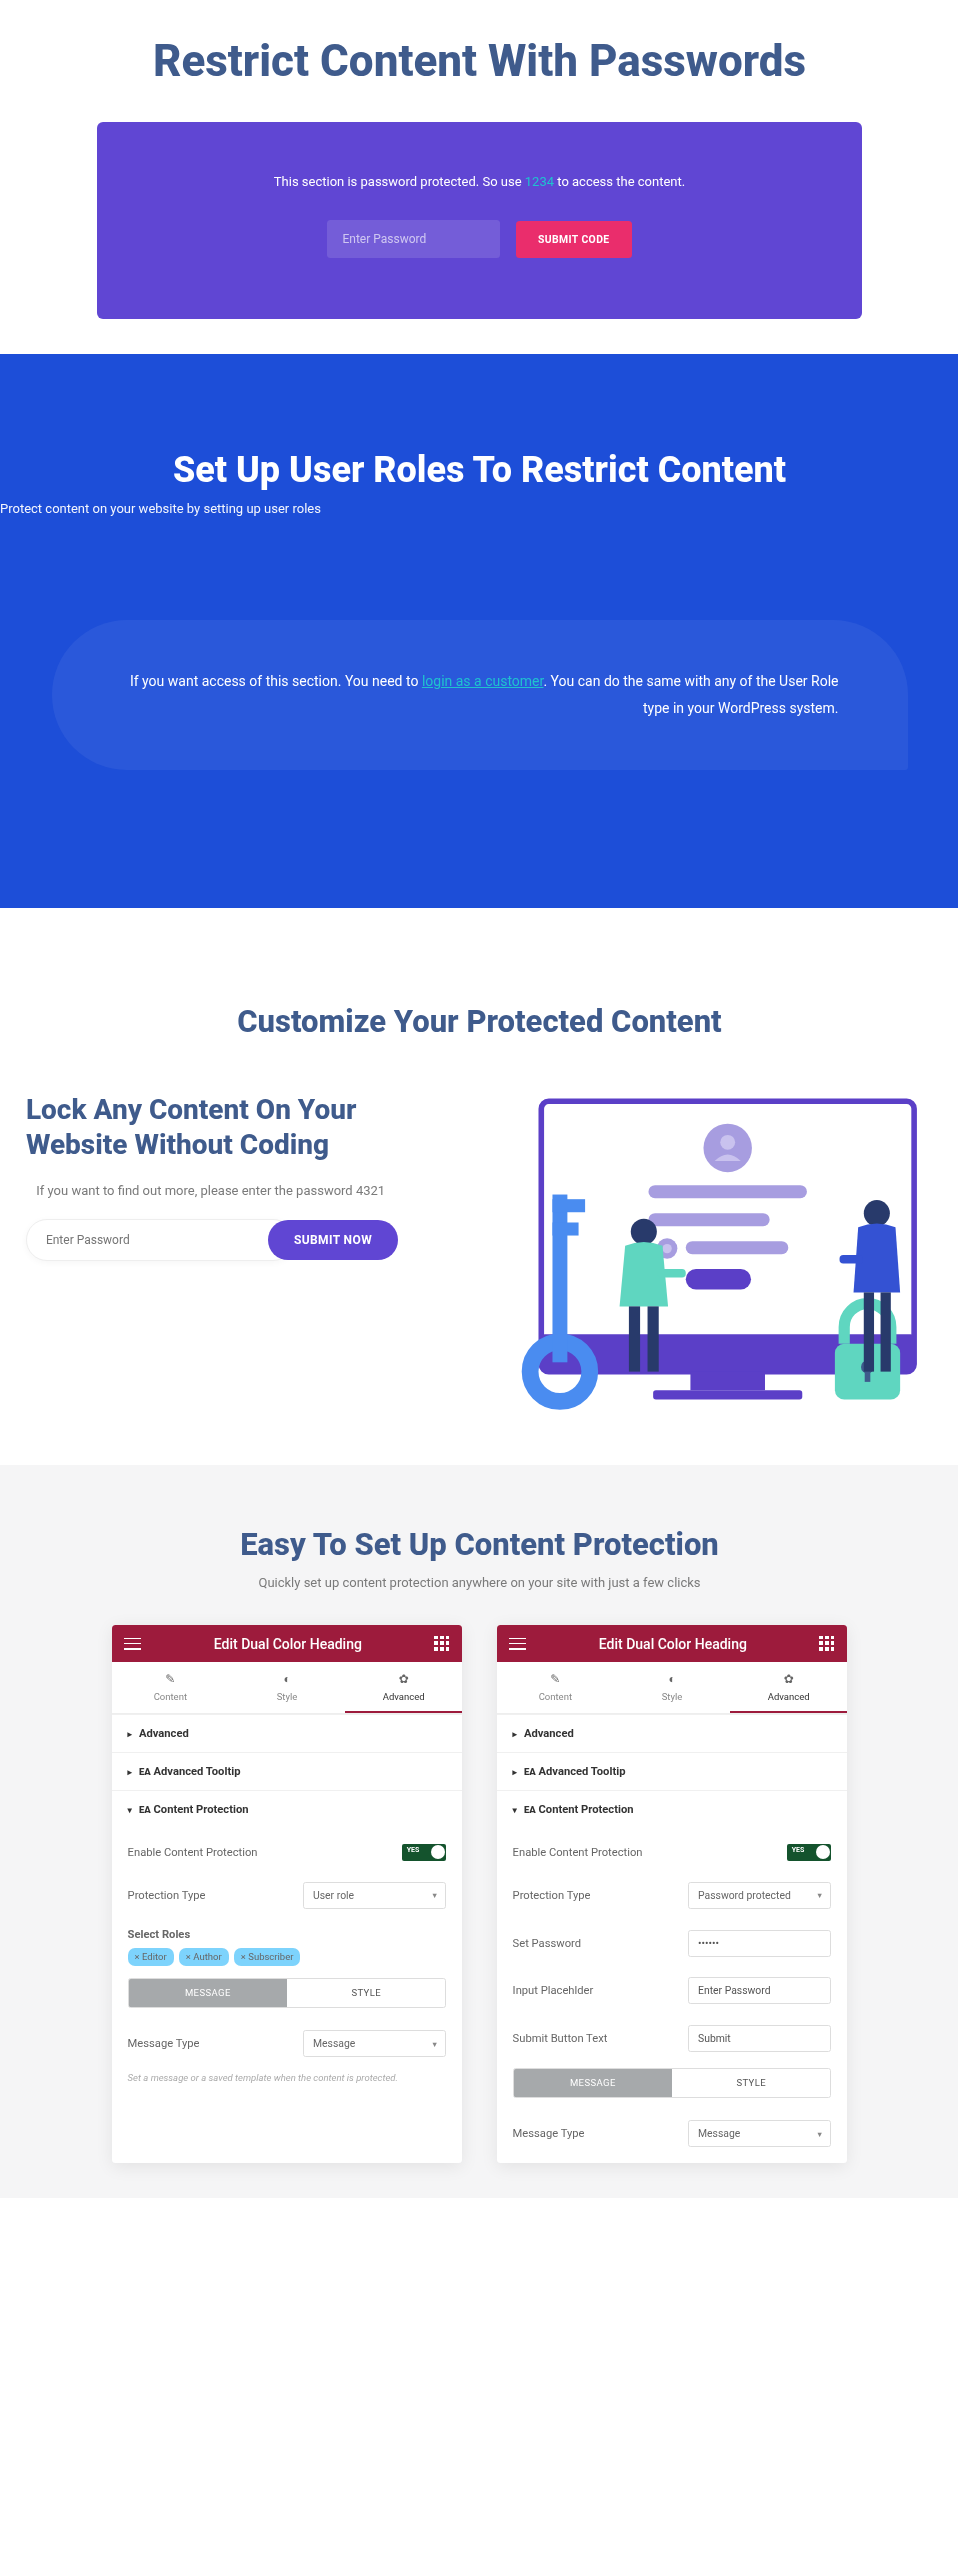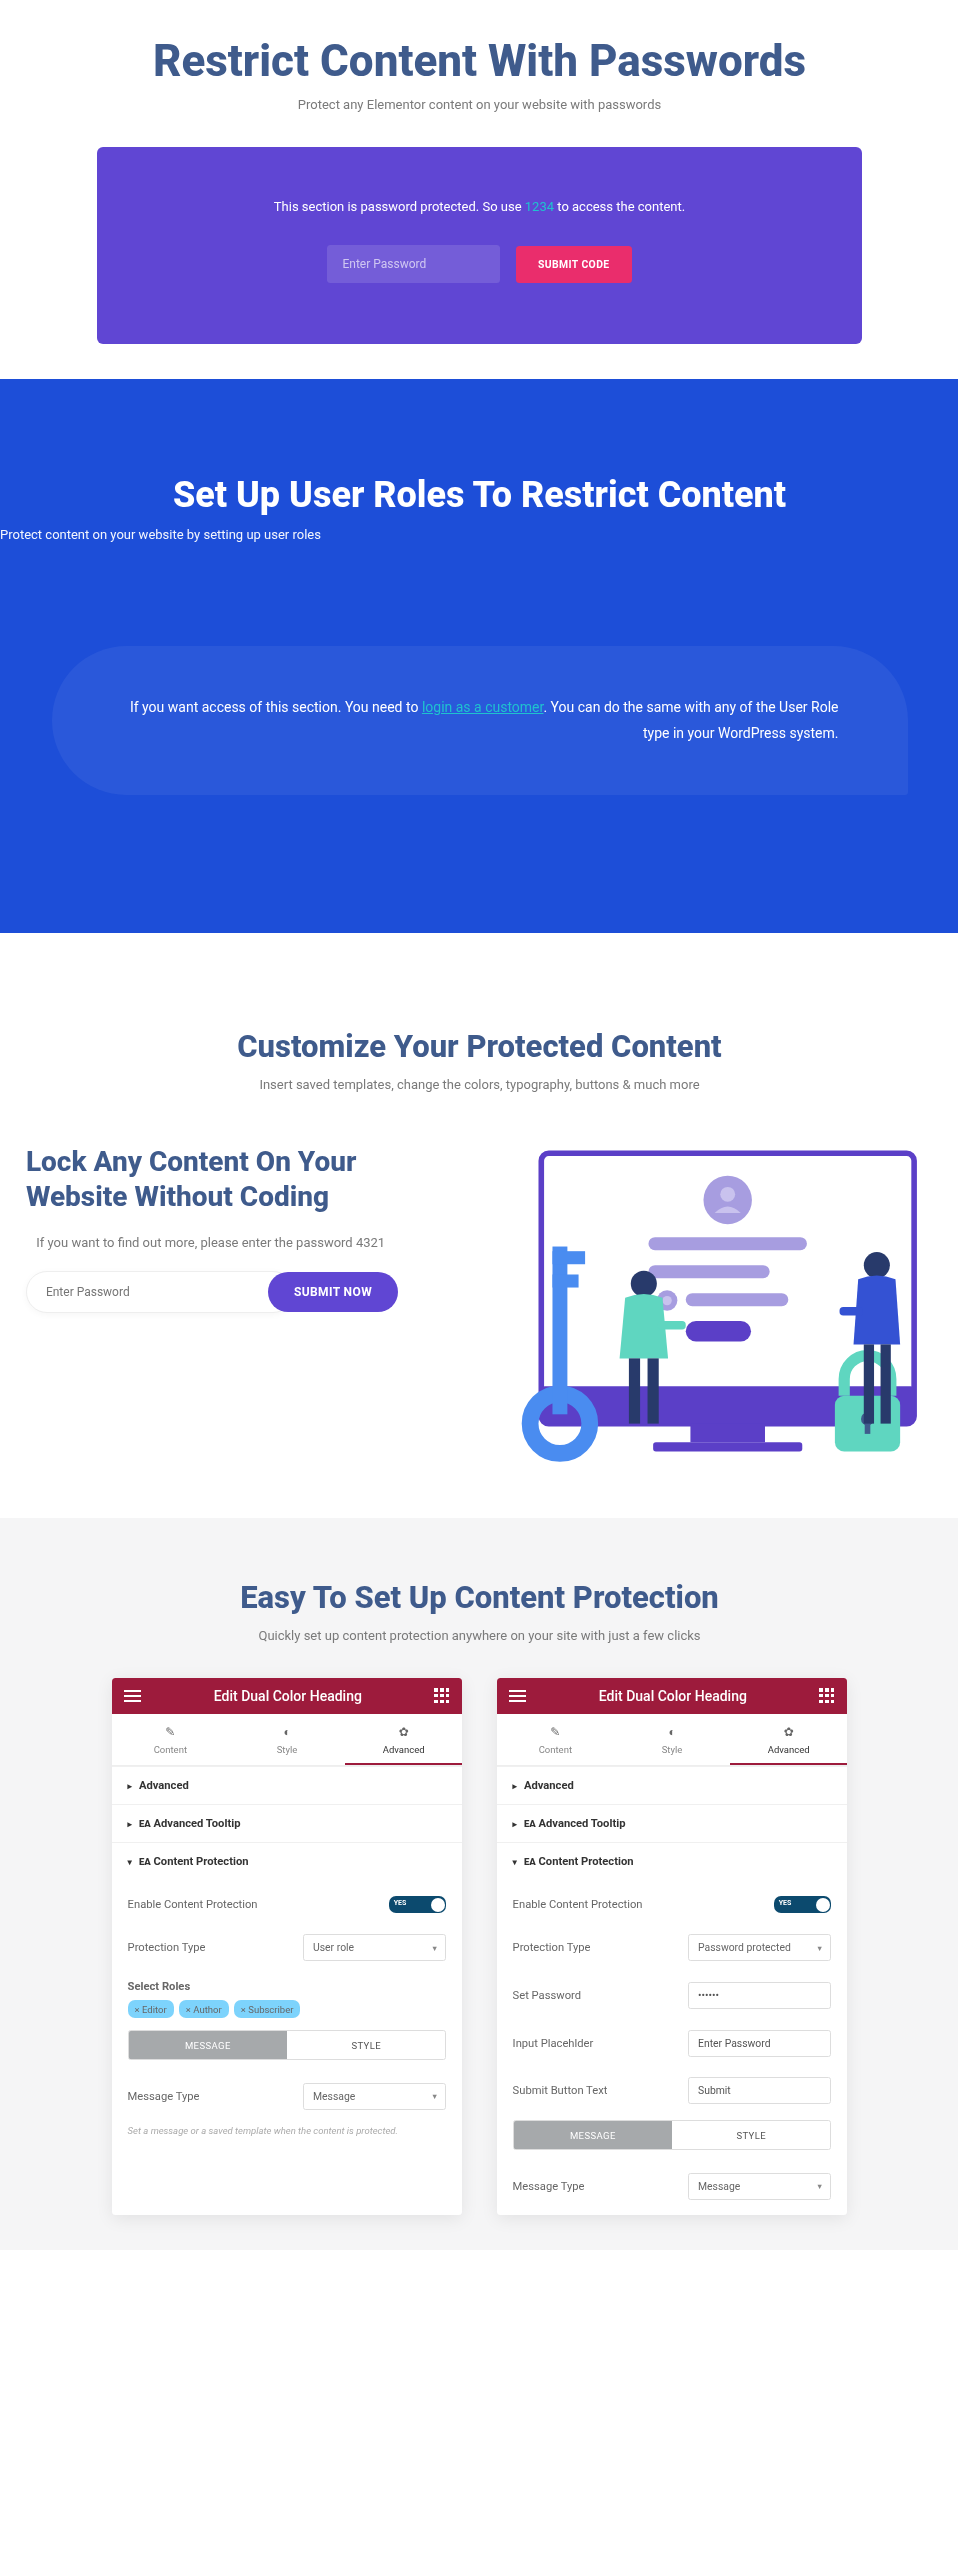--- a/index.html
+++ b/index.html
@@ -40,40 +40,39 @@
 .p-grid{width:15.6px;height:15.6px;display:grid;grid-template-columns:repeat(3,1fr);grid-template-rows:repeat(3,1fr);gap:1.7px}
 .p-grid span{background:#fff;width:3.5px;height:3.5px}
 .p-tabs{display:flex;border-bottom:0.9px solid #eee}
 .p-tab{flex:1;text-align:center;padding:10.4px 0 8.6px;font-size:9.5px;color:#888;border-bottom:2.6px solid transparent}
 .p-tab.active{border-bottom-color:#9d1b3c;color:#333}
 .p-tab-ico{display:block;margin:0 auto 5.2px;font-size:12px;color:#666}
 .p-row{padding:12px 15.6px;border-top:0.9px solid #f0f0f0;font-weight:700;color:#333;font-size:11.2px}
 .p-row .arr{display:inline-block;margin-right:7px;font-size:8.6px}
 .p-body{padding:5.2px 15.6px 15.6px}
 .p-field{display:flex;justify-content:space-between;align-items:center;padding:10.4px 0;font-size:11.2px;color:#666}
-.toggle{width:57px;height:17.3px;background:#0c4a6e;border-radius:7px;position:relative}
+.toggle{width:44px;height:17.3px;background:#14532d;border-radius:2px;position:relative}
 .toggle::after{content:"";position:absolute;right:1.7px;top:1.7px;width:14px;height:14px;background:#fff;border-radius:50%}
 .toggle-label{position:absolute;left:4.3px;top:2.6px;font-size:7px;color:#fff;font-weight:700}
 .select{border:0.9px solid #ddd;border-radius:2.6px;padding:6px 8.6px;font-size:10.4px;min-width:143px;display:flex;justify-content:space-between;align-items:center;background:#fff}
 .select .chev{font-size:8.6px;color:#888}
 .p-label{font-size:11.2px;color:#666;font-weight:700;padding:8.6px 0 7px}
 .chips{display:flex;gap:5.2px;flex-wrap:wrap;margin-bottom:12px}
 .chip{background:#7dd3fc;padding:3.5px 7px;font-size:9.5px;border-radius:7px;color:#666}
 .seg{display:flex;border:0.9px solid #ddd;border-radius:2.6px;overflow:hidden;margin:5.2px 0 12px}
 .seg div{flex:1;text-align:center;padding:8.6px 0;font-size:9.5px;letter-spacing:0.4px}
 .seg .on{background:#a6a9ab;color:#fff}
 .hint{font-size:9.5px;font-style:italic;color:#aaa;line-height:1.5;margin-top:3.5px}
 .txtin{border:0.9px solid #ddd;border-radius:2.6px;padding:6px 8.6px;font-size:10.4px;min-width:143px;background:#fff;color:#555}
 </style>
 </head>
 <body>
 
 <div class="section s-white">
   <h1>Restrict Content With Passwords</h1>
-  <div class="subtitle">Protect any Elementor content on your website with passwords</div>
   <div class="pw-card">
     <div class="pw-msg">
       <span>This section is password protected. So use </span><span class="code">1234</span><span> to access the content.</span>
     </div>
     <div class="pw-row">
       <input class="pw-input" placeholder="Enter Password" style="">
       <button class="btn-pink">SUBMIT CODE</button>
     </div>
   </div>
 </div>
@@ -81,21 +80,20 @@
 <div class="section s-purple">
   <h2>Set Up User Roles To Restrict Content</h2>
   <div class="subtitle-w">Protect content on your website by setting up user roles</div>
   <div class="role-card">
     <span>If you want access of this section. You need to </span><a class="role-link">login as a customer</a><span>. You can do the same with any of the User Role type in your WordPress system.</span>
   </div>
 </div>
 
 <div class="section s-white" style="padding-top:95px">
   <h3>Customize Your Protected Content</h3>
-  <div class="subtitle">Insert saved templates, change the colors, typography, buttons &amp; much more</div>
   <div class="split">
     <div class="split-left">
       <h4>Lock Any Content On Your Website Without Coding</h4>
       <p>If you want to find out more, please enter the password 4321</p>
       <div class="pw-row2">
         <input class="pw-input2" placeholder="Enter Password" style="">
         <button class="btn-purple">SUBMIT NOW</button>
       </div>
     </div>
     <div class="illus">

